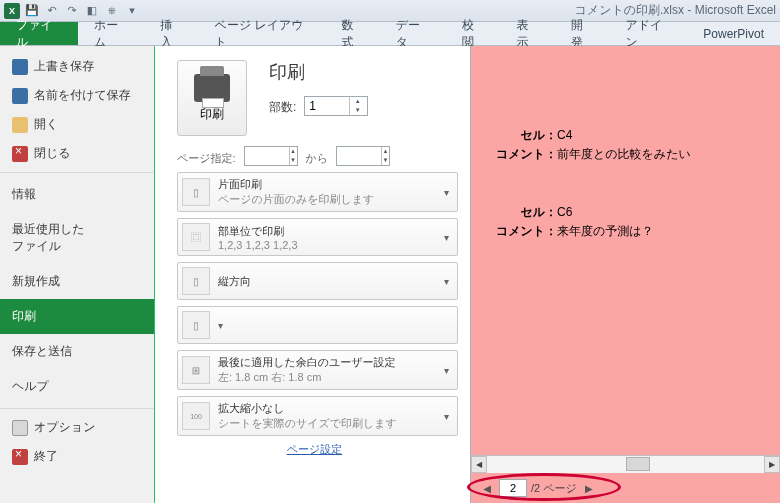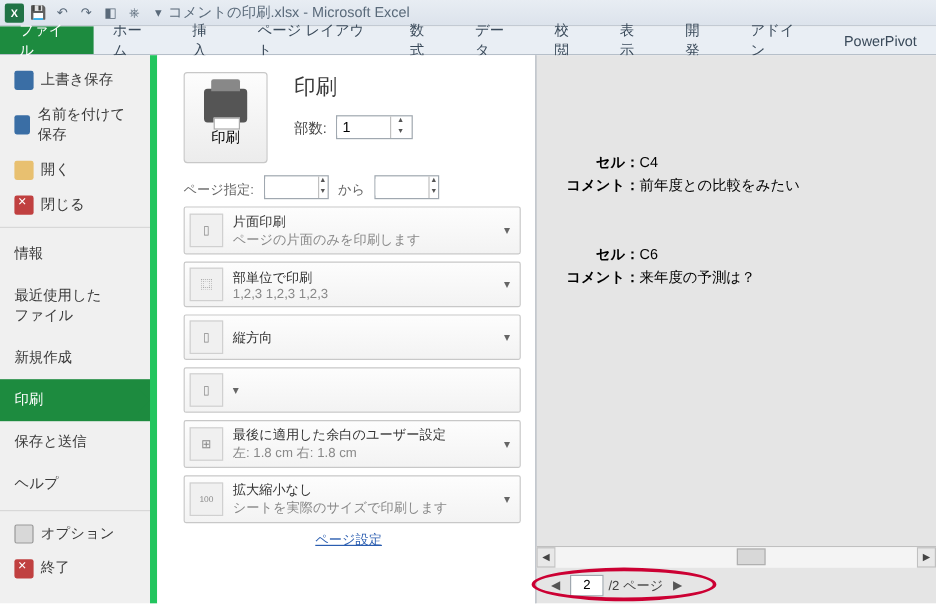--- a/index.html
+++ b/index.html
@@ -2,32 +2,32 @@
 <html><head>
 <meta charset="utf-8">
 <style>
 * { margin: 0; padding: 0; box-sizing: border-box; font-family: "Meiryo UI", "MS PGothic", sans-serif; }
 body { width: 780px; height: 503px; background: #fff; overflow: hidden; font-size: 12px; }
 
 
 .titlebar { height: 22px; background: linear-gradient(#e8edf3, #dce3ec); display: flex; align-items: center; padding: 0 4px; border-bottom: 1px solid #b6bfc9; }
 .titlebar .qat { display: flex; align-items: center; gap: 4px; }
 .titlebar .qat-icon { width: 16px; height: 16px; display: flex; align-items: center; justify-content: center; color: #5a6a7a; font-size: 11px; }
-.titlebar .title { flex: 1; text-align: left; color: #5a6a7a; font-size: 12px; }
+.titlebar .title { flex: 1; text-align: right; color: #5a6a7a; font-size: 12px; }
 
 
 .ribbon-tabs { height: 24px; background: #e9eef4; display: flex; align-items: stretch; border-bottom: 1px solid #b6bfc9; }
 .ribbon-tab { padding: 0 16px; display: flex; align-items: center; color: #3a4a5a; font-size: 12px; cursor: pointer; }
 .ribbon-tab.file { background: #1d8b3f; color: #fff; font-size: 12px; }
 
 
 .main { display: flex; height: 457px; }
 
 
-.sidebar { width: 131px; background: #f0f0f0; border-right: 6px solid #22c55e; padding-top: 6px; }
+.sidebar { width: 155px; background: #f0f0f0; border-right: 1px solid #22c55e; padding-top: 6px; }
 .sidebar-item { padding: 6px 12px; color: #3a3a3a; font-size: 12px; display: flex; align-items: center; gap: 6px; cursor: pointer; }
 .sidebar-item.meta { padding: 9px 12px; }
 .sidebar-item.selected { background: #1d8b3f; color: #fff; position: relative; }
 .sidebar-item.selected::after { content: ""; position: absolute; right: -10px; top: 50%; transform: translateY(-50%); border: 10px solid transparent; border-left-color: #1d8b3f; }
 .side-icon { width: 16px; height: 16px; display: inline-block; }
 .side-icon.save { background: #3a6ea5; border-radius: 2px; }
 .side-icon.saveas { background: #3a6ea5; border-radius: 2px; position: relative; }
 .side-icon.open { background: #e8c070; border-radius: 2px; }
 .side-icon.close { background: #c04040; border-radius: 2px; position: relative; }
 .side-icon.close::before { content: "×"; color: #fff; position: absolute; left: 3px; top: -2px; font-size: 12px; }
@@ -57,21 +57,21 @@
 .opt-row { margin-top: 6px; border: 1px solid #c8c8c8; border-radius: 2px; display: flex; align-items: center; padding: 4px; gap: 8px; background: linear-gradient(#fdfdfd,#f3f3f3); cursor: pointer; }
 .opt-row .oicon { width: 28px; height: 28px; background: #f0f0f0; border: 1px solid #d0d0d0; display: flex; align-items: center; justify-content: center; font-size: 10px; color: #888; }
 .opt-row .otext { flex: 1; }
 .opt-row .otext .t1 { color: #333; font-size: 11px; }
 .opt-row .otext .t2 { color: #888; font-size: 11px; }
 .opt-row .chev { color: #666; font-size: 10px; padding-right: 4px; }
 
 .page-setup { text-align: center; color: #2a5db0; font-size: 11px; text-decoration: underline; margin-top: 6px; cursor: pointer; padding-right: 6px; }
 
 
-.preview { flex: 1; border-left: 1px solid #a8b0b8; display: flex; flex-direction: column; background: #e5e5e5; }
+.preview { flex: 1; border-left: 1px solid #a8b0b8; display: flex; flex-direction: column; background: #fca5a5; }
 .preview-page { flex: 1; padding: 80px 20px 20px 20px; position: relative; overflow: hidden; }
 .preview-text { color: #000; font-size: 12px; line-height: 1.6; white-space: pre; }
 .preview-text .lbl { display: inline-block; width: 66px; text-align: right; font-weight: bold; }
 
 .scroll-h { height: 18px; border-top: 1px solid #c0c0c0; display: flex; align-items: center; background: #f0f0f0; }
 .scroll-h .arrow { width: 16px; height: 100%; border: 1px solid #c0c0c0; background: #e8e8e8; display: flex; align-items: center; justify-content: center; font-size: 8px; color: #444; }
 .scroll-h .track { flex: 1; background: #f4f4f4; position: relative; height: 100%; }
 .scroll-h .thumb { position: absolute; left: 50%; top: 1px; width: 24px; height: 14px; background: #d8d8d8; border: 1px solid #b0b0b0; }
 
 .preview-foot { height: 30px; display: flex; align-items: center; gap: 4px; padding: 0 8px; position: relative; }

